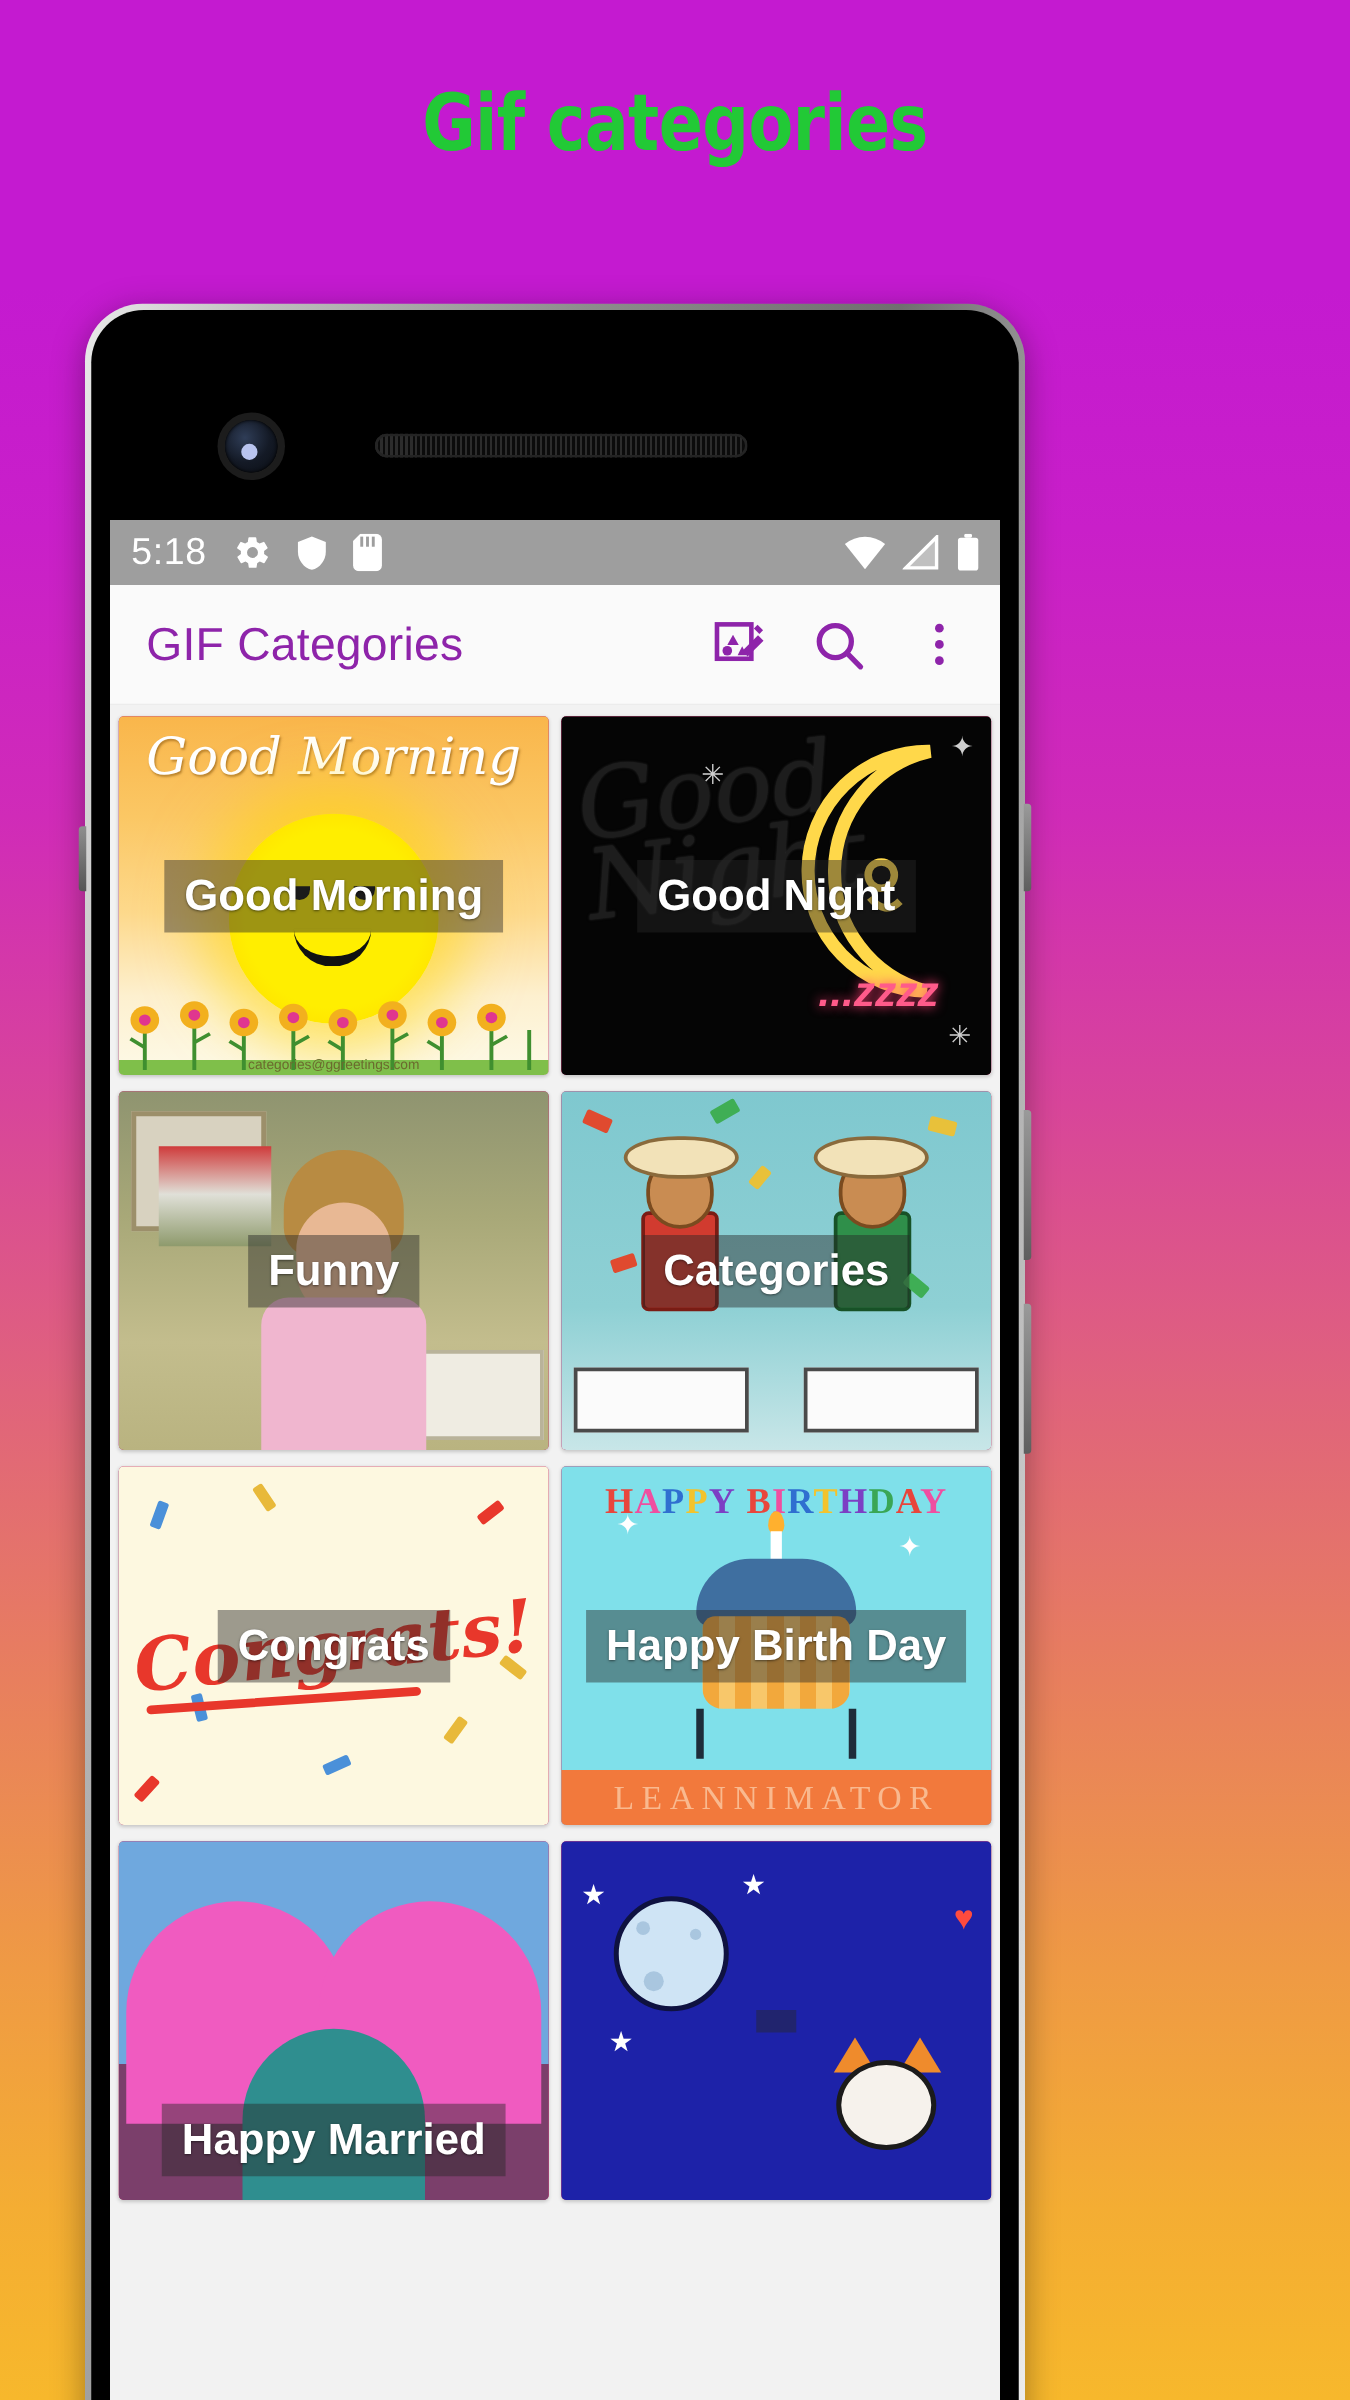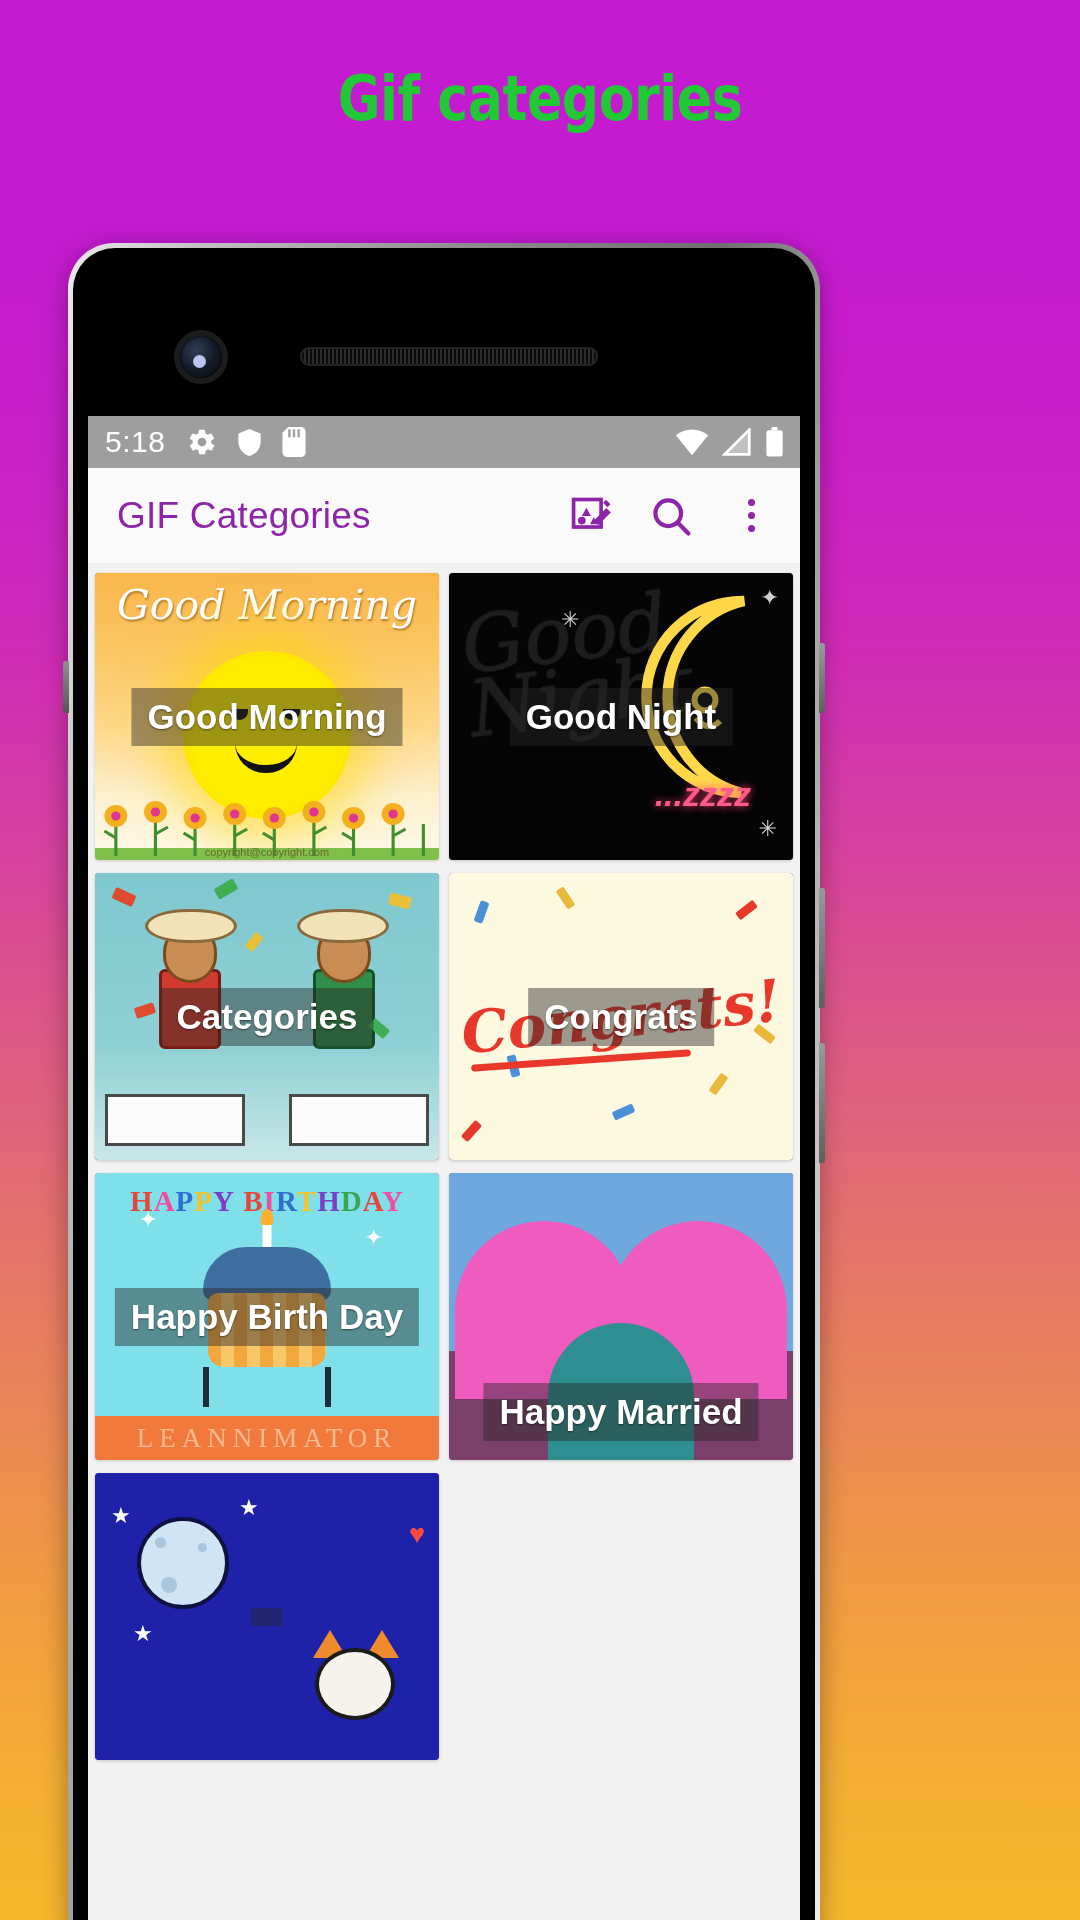--- a/index.html
+++ b/index.html
@@ -350,41 +350,55 @@
                 <circle cx="172" cy="42" r="11" fill="#f2b01e"></circle>
                   <circle cx="172" cy="42" r="4.5" fill="#e0368f"></circle>
                 <circle cx="210" cy="36" r="11" fill="#f2b01e"></circle>
                   <circle cx="210" cy="36" r="4.5" fill="#e0368f"></circle>
                 <circle cx="248" cy="42" r="11" fill="#f2b01e"></circle>
                   <circle cx="248" cy="42" r="4.5" fill="#e0368f"></circle>
                 <circle cx="286" cy="38" r="11" fill="#f2b01e"></circle>
                   <circle cx="286" cy="38" r="4.5" fill="#e0368f"></circle>
               </g>
             </svg>
-            <div class="gm-credit">copyright@copyright.com</div>
+            <div class="gm-credit">categories@ggreetings.com</div>
           </div>
           <div class="card-label">Good Morning</div>
         </div>
 
         <div class="card">
           <div class="art gn">
             <div class="gn-script">Good Night</div>
             <svg class="gn-moon" viewBox="0 0 100 140">
               <path d="M78 6a66 66 0 00-2 128A54 54 0 1178 6z" fill="none" stroke="#ffd84a" stroke-width="7"></path>
               <circle cx="52" cy="72" r="7" fill="none" stroke="#ffd84a" stroke-width="4"></circle>
               <path d="M46 84q8 10 16 2" fill="none" stroke="#ffd84a" stroke-width="4"></path>
             </svg>
             <span class="gn-star" style="right:14px; top:12px;">✦</span>
             <span class="gn-star" style="left:112px; top:34px;">✳</span>
             <span class="gn-star" style="right:16px; bottom:18px;">✳</span>
             <div class="gn-z">...zzzz</div>
           </div>
           <div class="card-label">Good Night</div>
         </div>
 
+        <div class="card">
+          <div class="art fn">
+            <div class="fn-wall">
+                <div class="fn-poster"></div>
+              </div>
+            <div class="fn-desk"></div>
+            <div class="fn-girl">
+              <div class="fn-hair"></div>
+                <div class="fn-face"></div>
+                <div class="fn-body"></div>
+            </div>
+          </div>
+          <div class="card-label">Funny</div>
+        </div>
 
         <div class="card">
           <div class="art cl">
             <div class="cl-table" style="left:10px; width:140px;"></div>
             <div class="cl-table" style="right:10px; width:140px;"></div>
             <div class="cl-body" style="left:64px; top:96px;"></div>
             <div class="cl-body" style="right:64px; top:96px; background:#2f8f4a; border-color:#175227;"></div>
             <div class="cl-head" style="left:68px; top:52px;"></div>
             <div class="cl-head" style="right:68px; top:52px;"></div>
             <div class="cl-hat" style="left:50px; top:36px;"></div>

